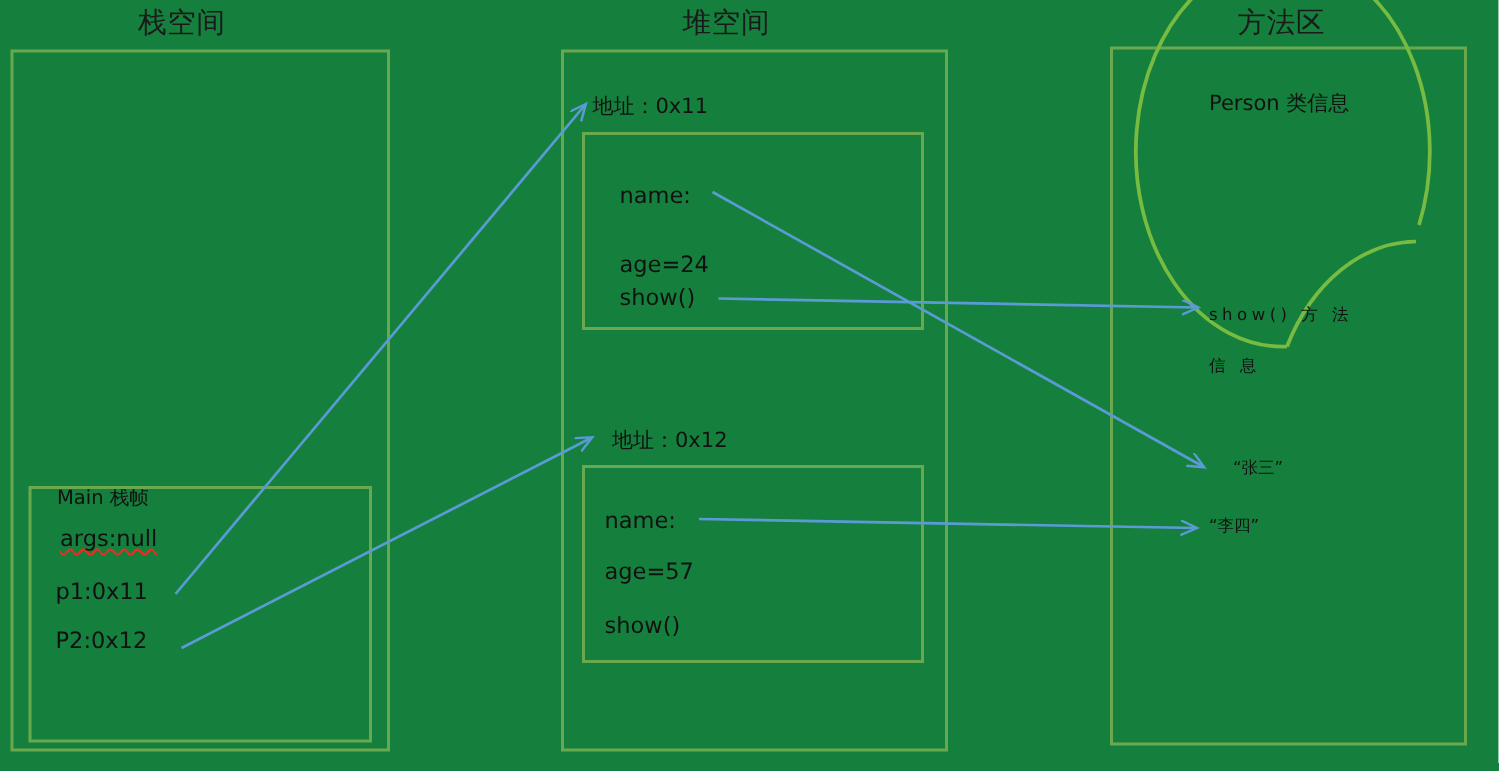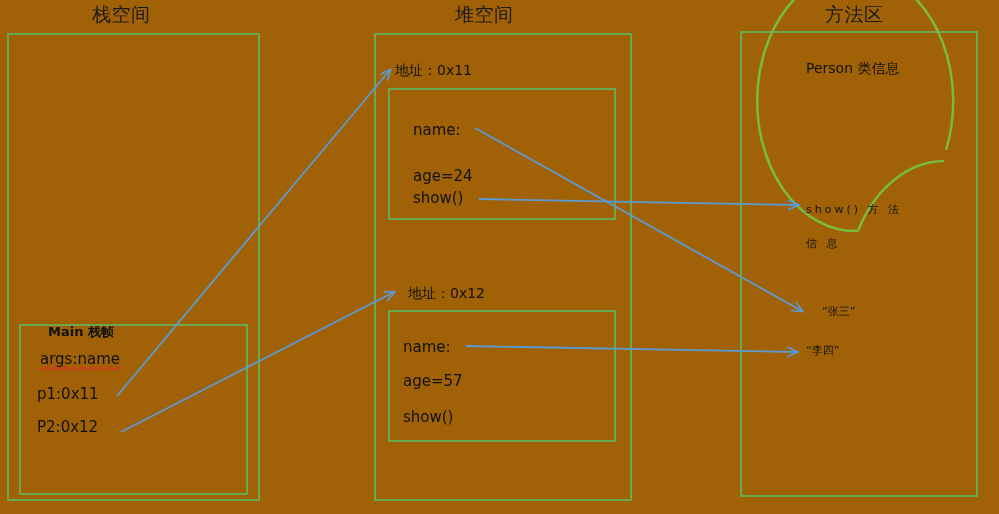--- a/index.html
+++ b/index.html
@@ -4,21 +4,21 @@
 <style>
   html, body {
     margin: 0;
     padding: 0;
     background: #ffffff;
   }
   #canvas {
     position: relative;
     width: 999px;
     height: 514px;
-    background: #a16207;
+    background: #15803d;
     font-family: "DejaVu Sans", "Liberation Sans", sans-serif;
     overflow: hidden;
   }
   .region-title {
     position: absolute;
     font-size: 19px;
     color: #1a1a1a;
     white-space: nowrap;
     letter-spacing: 0.5px;
   }
@@ -104,23 +104,23 @@
 </head>
 <body>
 
 <div id="canvas">
 
   <div class="region-title" style="left:92px; top:2px;">栈空间</div>
   <div class="region-title" style="left:455px; top:2px;">堆空间</div>
   <div class="region-title" style="left:825px; top:2px;">方法区</div>
 
   <div class="region-box" style="left:7px; top:33px; width:253px; height:468px;"></div>
-  <div class="frame-label" style="left:48px; top:323px;font-weight:bold;">Main 栈帧</div>
+  <div class="frame-label" style="left:38px; top:323px;">Main 栈帧</div>
   <div class="inner-box" style="left:19px; top:324px; width:229px; height:171px;"></div>
-  <div class="field misspelled" style="left:40px; top:350px;">args:name</div>
+  <div class="field misspelled" style="left:40px; top:350px;">args:null</div>
   <div class="field" style="left:37px; top:385px;">p1:0x11</div>
   <div class="field" style="left:37px; top:418px;">P2:0x12</div>
 
   <div class="region-box" style="left:374px; top:33px; width:258px; height:468px;"></div>
 
   <div class="label-cn" style="left:395px; top:62px;">地址：0x11</div>
   <div class="inner-box" style="left:388px; top:88px; width:228px; height:132px;"></div>
   <div class="heap-field" style="left:413px; top:121px;">name:</div>
   <div class="heap-field" style="left:413px; top:155px;margin-top:12px;">age=24</div>
   <div class="heap-field" style="left:413px; top:189px;">show()</div>

